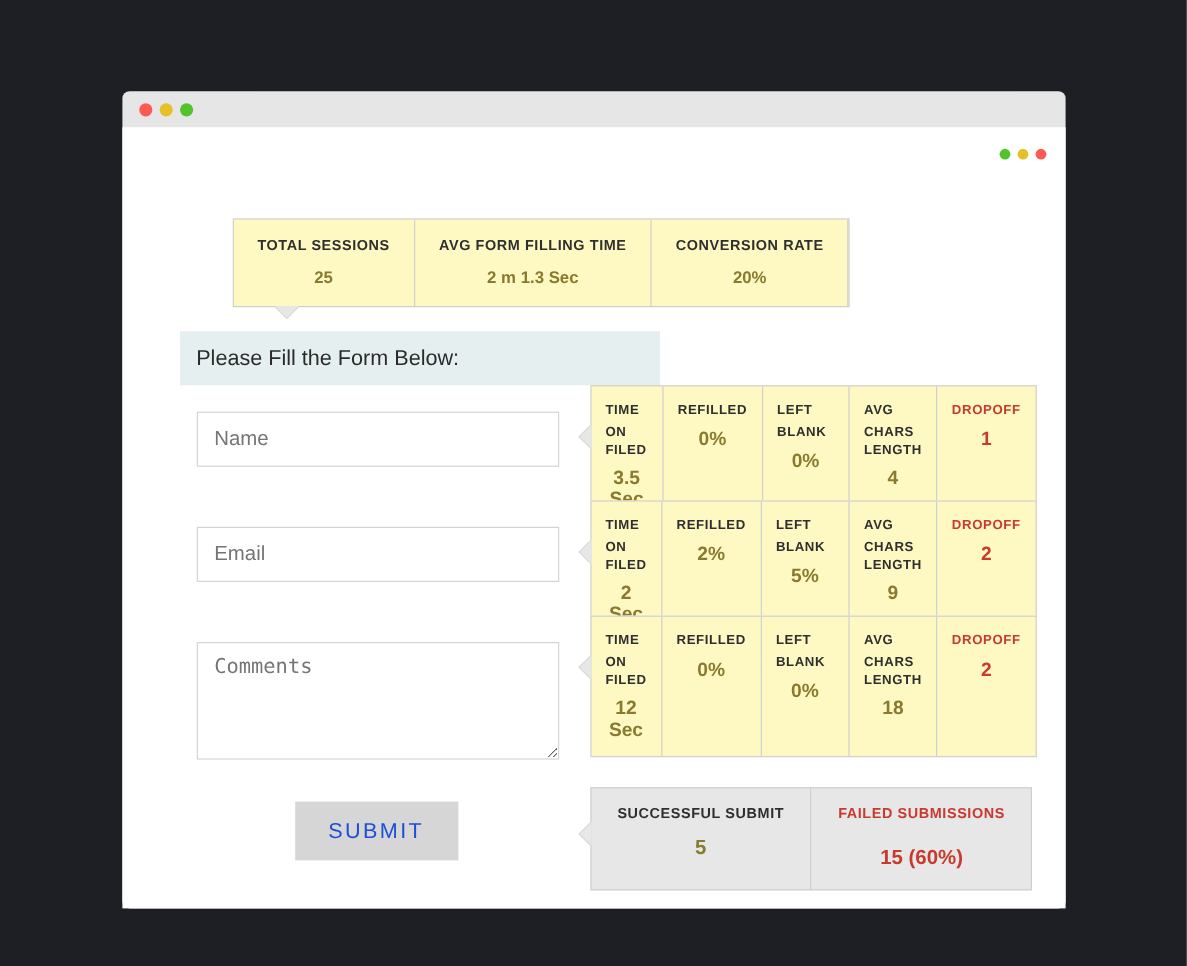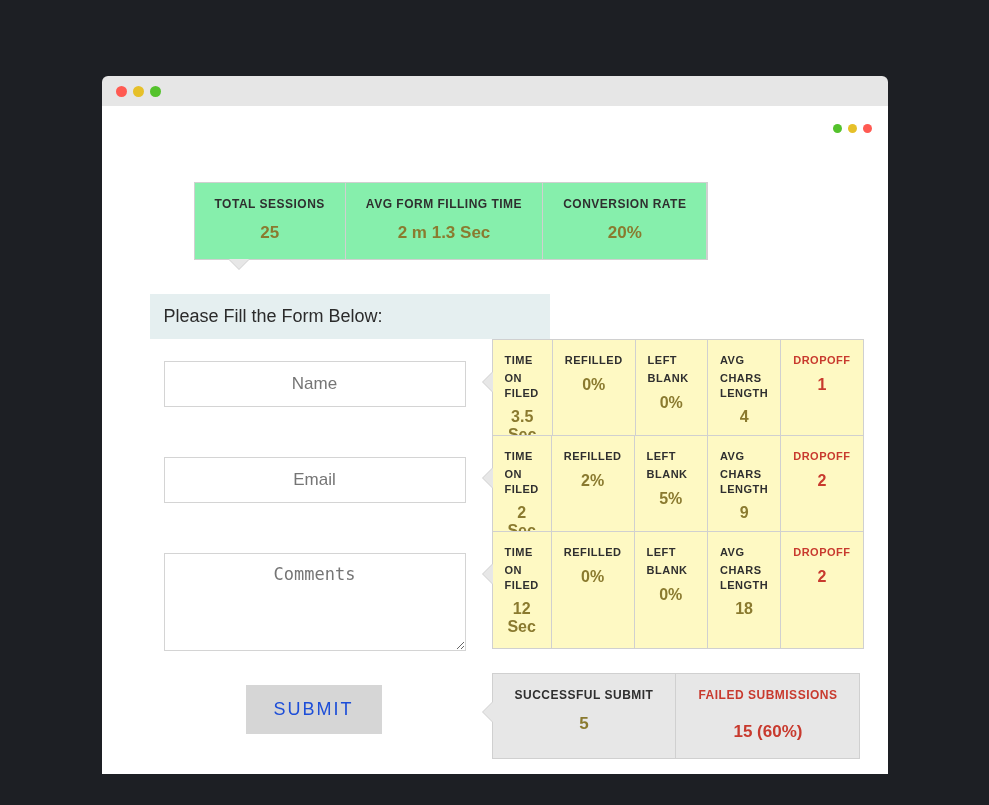--- a/index.html
+++ b/index.html
@@ -27,49 +27,49 @@
 }
 .top-right-dots {
   position: absolute; right: 16px; top: 18px; display: flex; gap: 6px;
 }
 .mini-dot { width: 9px; height: 9px; border-radius: 50%; }
 .mini-dot.green { background: #54c22c; }
 .mini-dot.yellow { background: #e6c029; }
 .mini-dot.red { background: #ff5a52; }
 
 .top-stats {
-  margin: 60px 0 14px 68px; display: inline-flex; border: 1px solid #d0d0d0;
-  background: #86efac; position: relative;
+  margin: 60px 0 0 68px; display: inline-flex; border: 1px solid #d0d0d0;
+  background: #fef9c3; position: relative;
 }
 .top-stats .cell {
   padding: 14px 20px 16px; text-align: center; border-right: 1px solid #d0d0d0;
 }
 .top-stats .cell:last-child { border-right: none; }
 .cell .h {
   font-size: 12px; letter-spacing: 0.5px; color: #2f2f2f; font-weight: 600;
 }
 .cell .v {
-  margin-top: 12px; font-size: 17px; font-weight: 600; color: #8a7a2f;
+  margin-top: 12px; font-size: 14px; font-weight: 600; color: #8a7a2f;
 }
 .stats-tail {
   position: absolute; left: 34px; bottom: -10px; width: 0; height: 0;
   border-left: 10px solid transparent; border-right: 10px solid transparent;
   border-top: 10px solid #e7e7e7;
   filter: drop-shadow(0 1px 0 #d0d0d0);
 }
 .instruction {
   margin: 20px 0 0 24px; background: #e5eff0; padding: 12px 14px;
   width: 400px; font-size: 18px; color: #2b2b2b;
 }
 .field-wrap {
   position: relative; margin-top: 22px;
 }
 .field {
   margin-left: 38px; width: 302px; border: 1px solid #d4d4d4;
-  padding: 12px 14px; font-size: 17px; color: #0369a1; background: #fff; text-align: center;
+  padding: 12px 14px; font-size: 17px; color: #0369a1; background: #fff;
 }
 .comments { height: 98px; padding-top: 10px; }
 .badge {
   position: absolute; left: 366px; top: -22px;
   display: flex; border: 1px solid #d0d0d0; background: #fef9c3;
 }
 .badge .cell { padding: 10px 12px 12px; border-right: 1px solid #d0d0d0; }
 .badge .cell:last-child { border-right: none; }
 .badge .h { font-size: 11px; color: #2f2f2f; font-weight: 600; line-height: 1.3; }
 .badge .h.small2 { display:block; }

